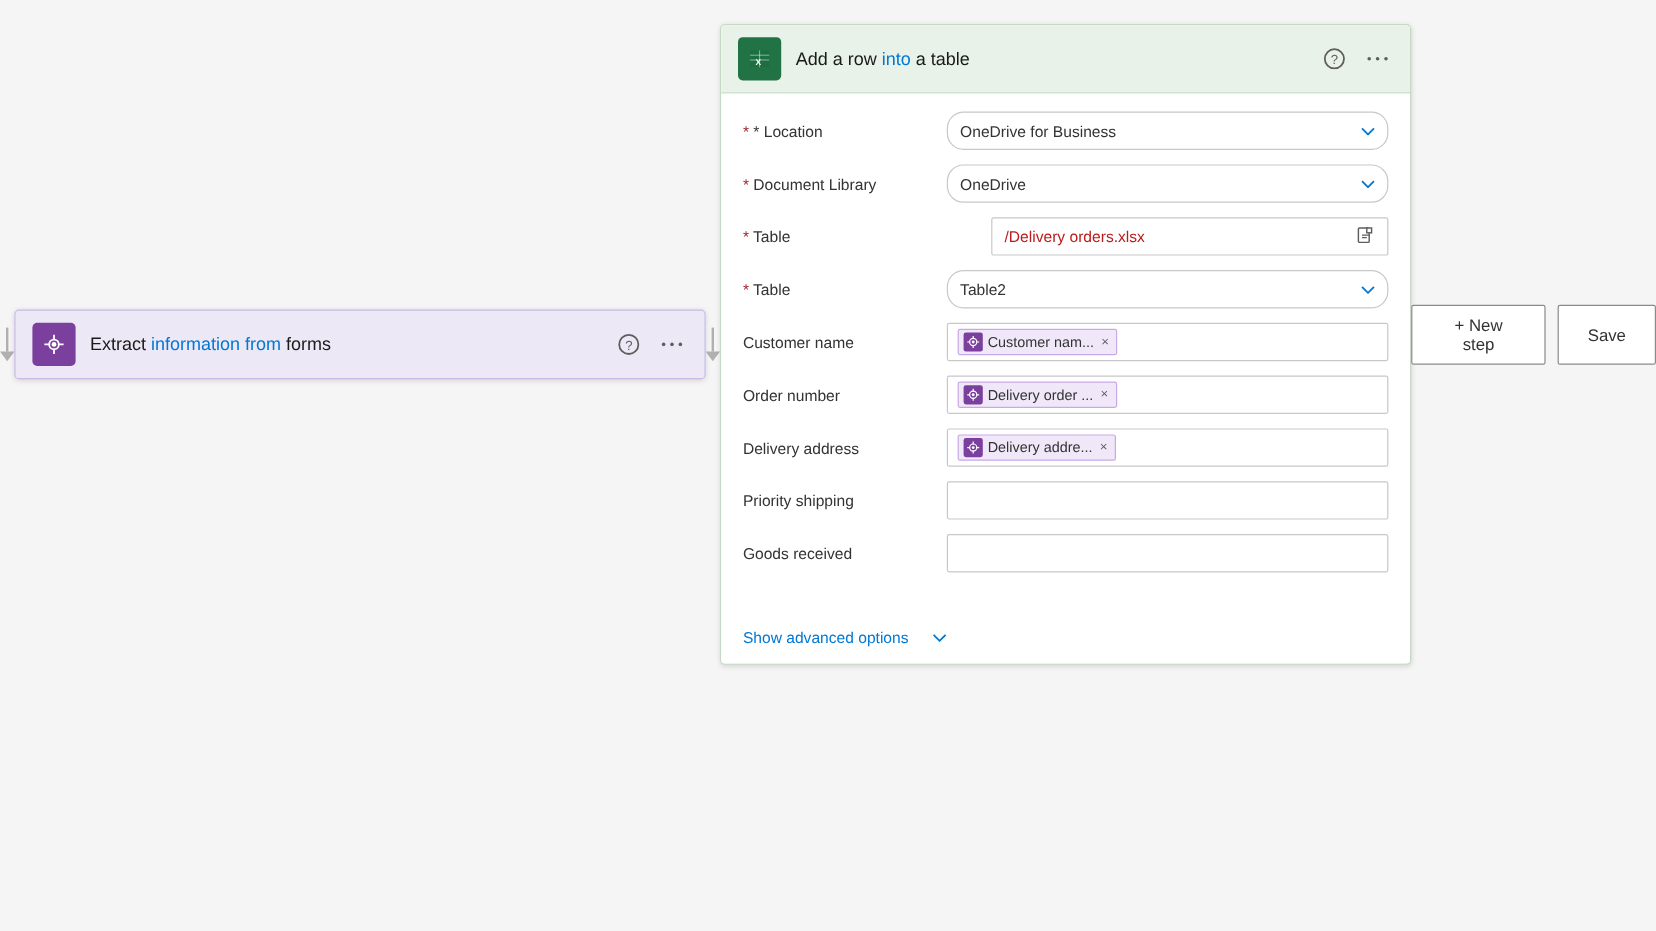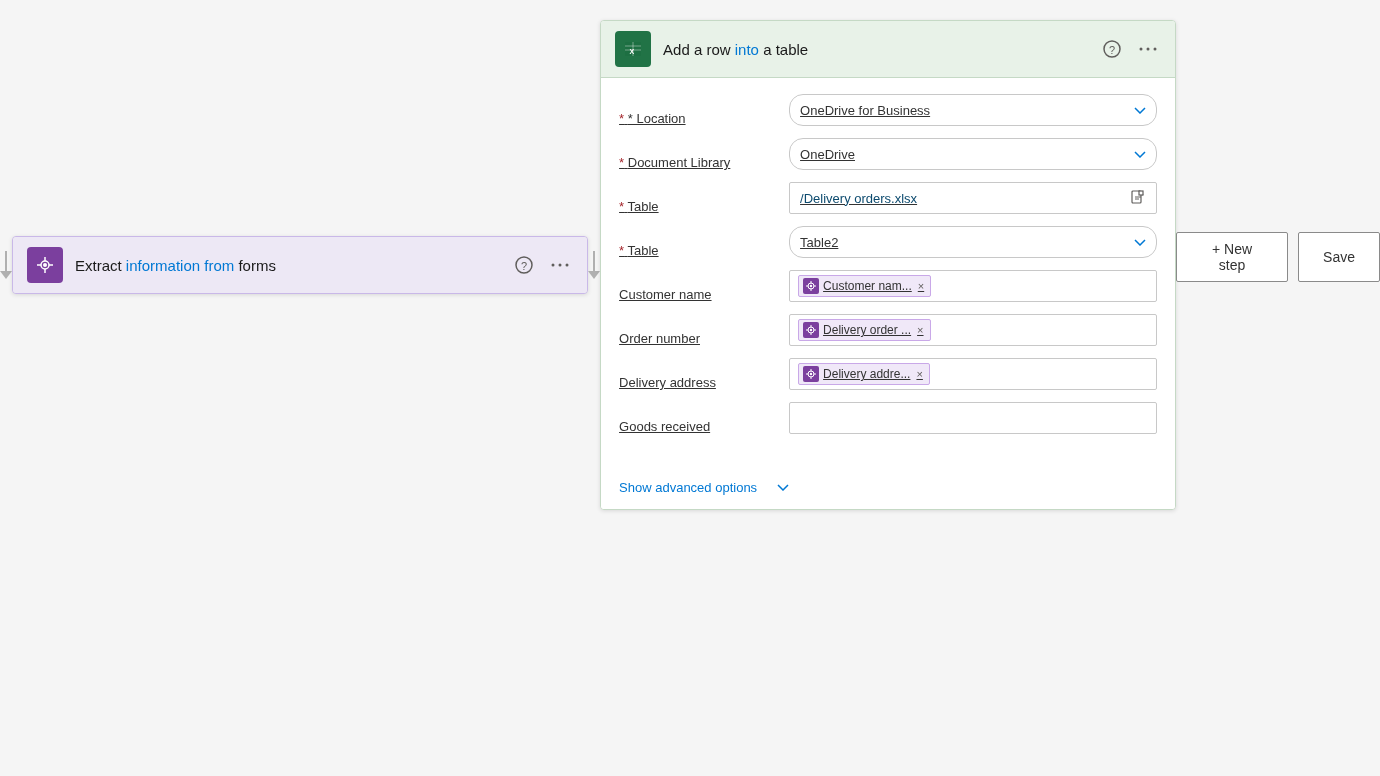--- a/index.html
+++ b/index.html
@@ -120,24 +120,23 @@
     }
 
     
     .card-body {
       background: #fff;
       padding: 14px 18px 10px 18px;
     }
 
     .form-row {
       display: flex;
-      align-items: flex-end;
+      align-items: center;
       margin-bottom: 10px;
       min-height: 34px;
-      text-decoration: underline;
     }
 
     .form-label {
       width: 170px;
       font-size: 13px;
       color: #333;
       flex-shrink: 0;
     }
     .form-label .required {
       color: #a4262c;
@@ -165,22 +164,23 @@
     .file-field {
       display: flex;
       align-items: center;
       justify-content: space-between;
       border: 1px solid #c8c8c8;
       border-radius: 2px;
       padding: 6px 10px;
       background: #fff;
       cursor: pointer;
       font-size: 13px;
-      color: #0c4a6e;
+      color: #b91c1c;
       min-height: 32px;
+      margin-left: 37px;
     }
 
     .text-field {
       border: 1px solid #c8c8c8;
       border-radius: 2px;
       padding: 6px 10px;
       background: #fff;
       font-size: 13px;
       color: #333;
       min-height: 32px;
@@ -481,20 +481,28 @@
                   <line x1="8.5" y1="6" x2="11" y2="6" stroke="white" stroke-width="1"></line>
                 </svg>
               </div>
               <span>Delivery addre...</span>
               <span class="tag-close">×</span>
             </div>
           </div>
         </div>
       </div>
 
+      <div class="form-row">
+        <div class="form-label">
+          <span>Priority shipping</span>
+        </div>
+        <div class="form-control">
+          <div class="text-field" style="min-height:32px;"></div>
+        </div>
+      </div>
 
       <div class="form-row">
         <div class="form-label">
           <span>Goods received</span>
         </div>
         <div class="form-control">
           <div class="text-field" style="min-height:32px;"></div>
         </div>
       </div>
 

